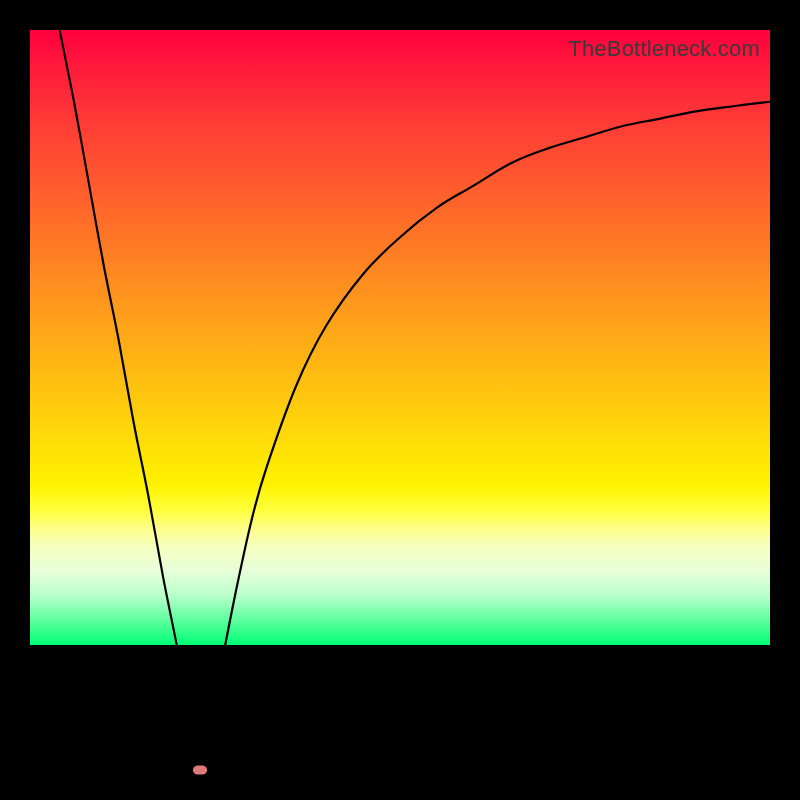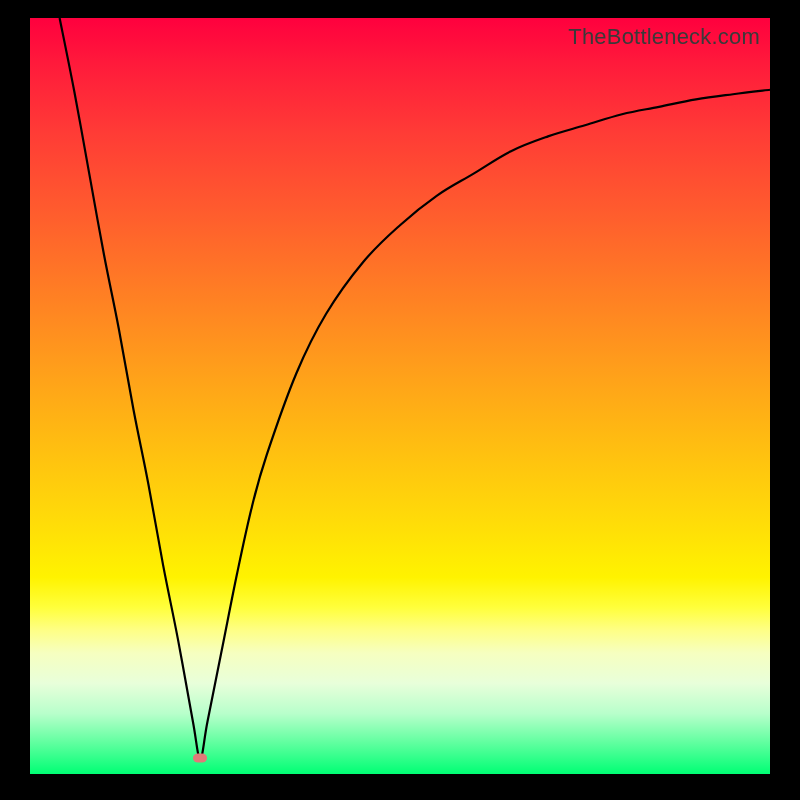--- a/index.html
+++ b/index.html
@@ -6,23 +6,23 @@
     margin: 0;
     padding: 0;
     width: 800px;
     height: 800px;
     background: #000;
     overflow: hidden;
   }
   .frame {
     position: absolute;
     left: 30px;
-    top: 18px;
+    top: 30px;
     width: 740px;
-    height: 756px;
+    height: 615px;
     background: linear-gradient(to bottom,
       #ff003e 0%,
       #ff1a3b 6%,
       #ff3b36 15%,
       #ff5a2e 25%,
       #ff7a25 35%,
       #ff9a1c 45%,
       #ffb912 55%,
       #ffd70a 65%,
       #fff300 74%,

